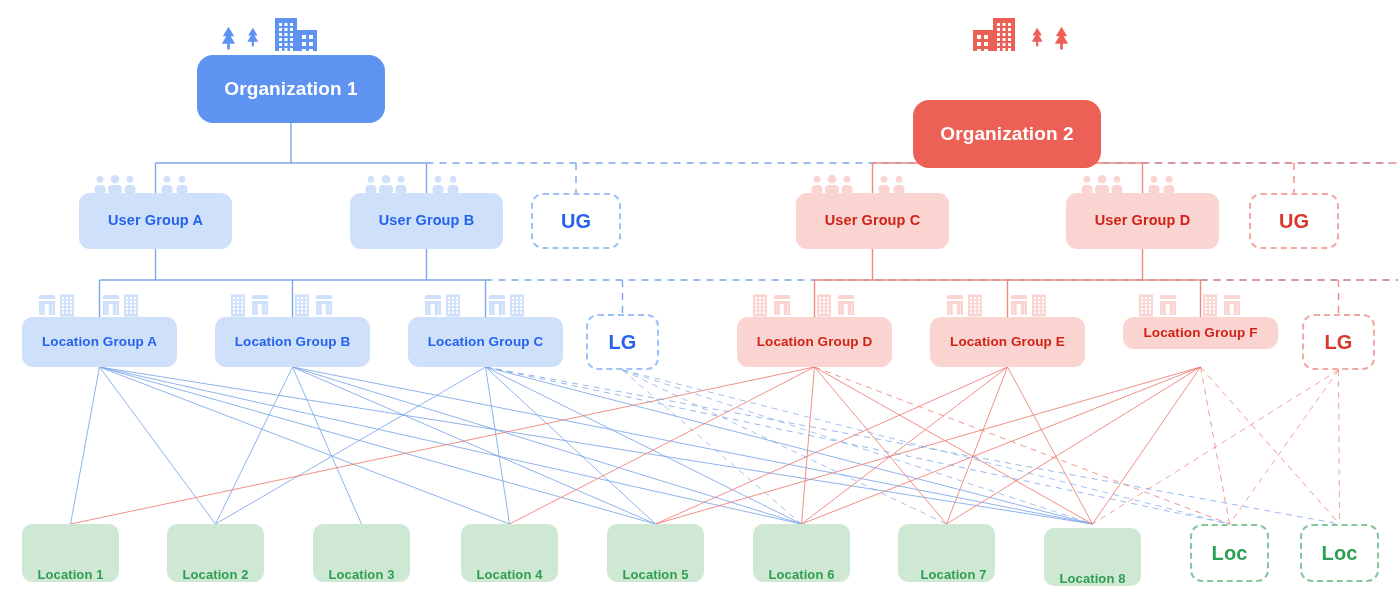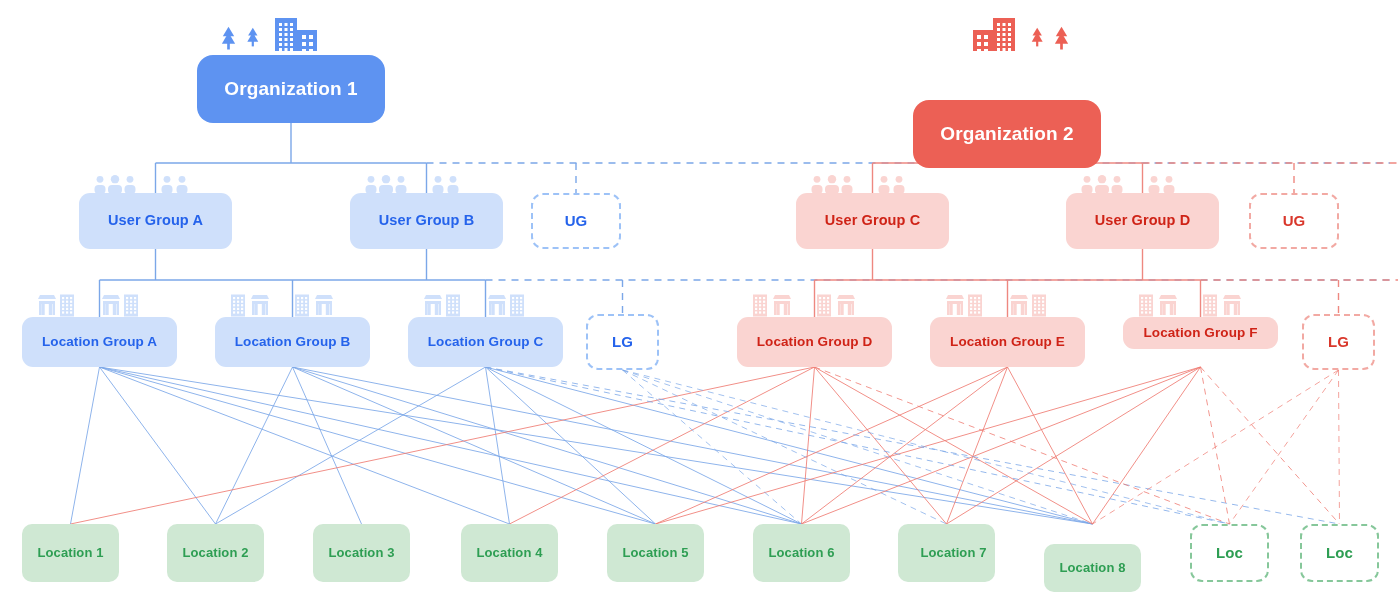--- a/index.html
+++ b/index.html
@@ -15,23 +15,23 @@
   .org.red{background:#ec6055;margin-top:45px;}
 
   .ug{font-size:14.5px;border-radius:11px;}
   .ug.blue{background:#cfe0fb;color:#2563eb;}
   .ug.red{background:#fad4d1;color:#cf2317;}
 
   .lg{font-size:13.5px;border-radius:11px;}
   .lg.blue{background:#cfe0fb;color:#2563eb;}
   .lg.red{background:#fad4d1;color:#cf2317;}
 
-  .loc{font-size:13px;border-radius:10px;background:#cfe8d3;color:#2e9e53;}
-
-  .ghost{background:transparent;border:2px dashed;border-radius:12px;font-size:15px;font-weight:700;}
+  .loc{font-size:13px;border-radius:10px;background:#cfe8d3;color:#2e9e53;align-items:flex-end;}
+
+  .ghost{background:transparent;border:2px dashed;border-radius:12px;font-size:20px;font-weight:700;}
   .ghost.blue{border-color:#9dc2f7;color:#2563eb;}
   .ghost.red{border-color:#f2a9a3;color:#d9372b;}
   .ghost.green{border-color:#86c79a;color:#2e9e53;}
 
   .topicons{position:absolute;display:flex;align-items:flex-end;gap:0px;}
   .topicons svg{display:block;}
 </style>
 </head>
 <body>
 
@@ -624,21 +624,21 @@
       </div>
       <div class="node loc" style="left: 607px; top: 524px; width: 97px; height: 58px;">
         <span>Location 5</span>
       </div>
       <div class="node loc" style="left: 753px; top: 524px; width: 97px; height: 58px;">
         <span>Location 6</span>
       </div>
       <div class="node loc" style="left: 898px; top: 524px; width: 97px; height: 58px; padding-left: 14px;">
         <span>Location 7</span>
       </div>
-      <div class="node loc" style="left: 1044px; top: 544px; width: 97px; height: 48px;">
+      <div class="node loc" style="left: 1044px; top: 528px; width: 97px; height: 58px;">
         <span>Location 8</span>
       </div>
       <div class="node node ghost green" style="left: 1190px; top: 524px; width: 79px; height: 58px;">
         <span>Loc</span>
       </div>
       <div class="node node ghost green" style="left: 1300px; top: 524px; width: 79px; height: 58px;">
         <span>Loc</span>
       </div>
     </div>
 </div>

